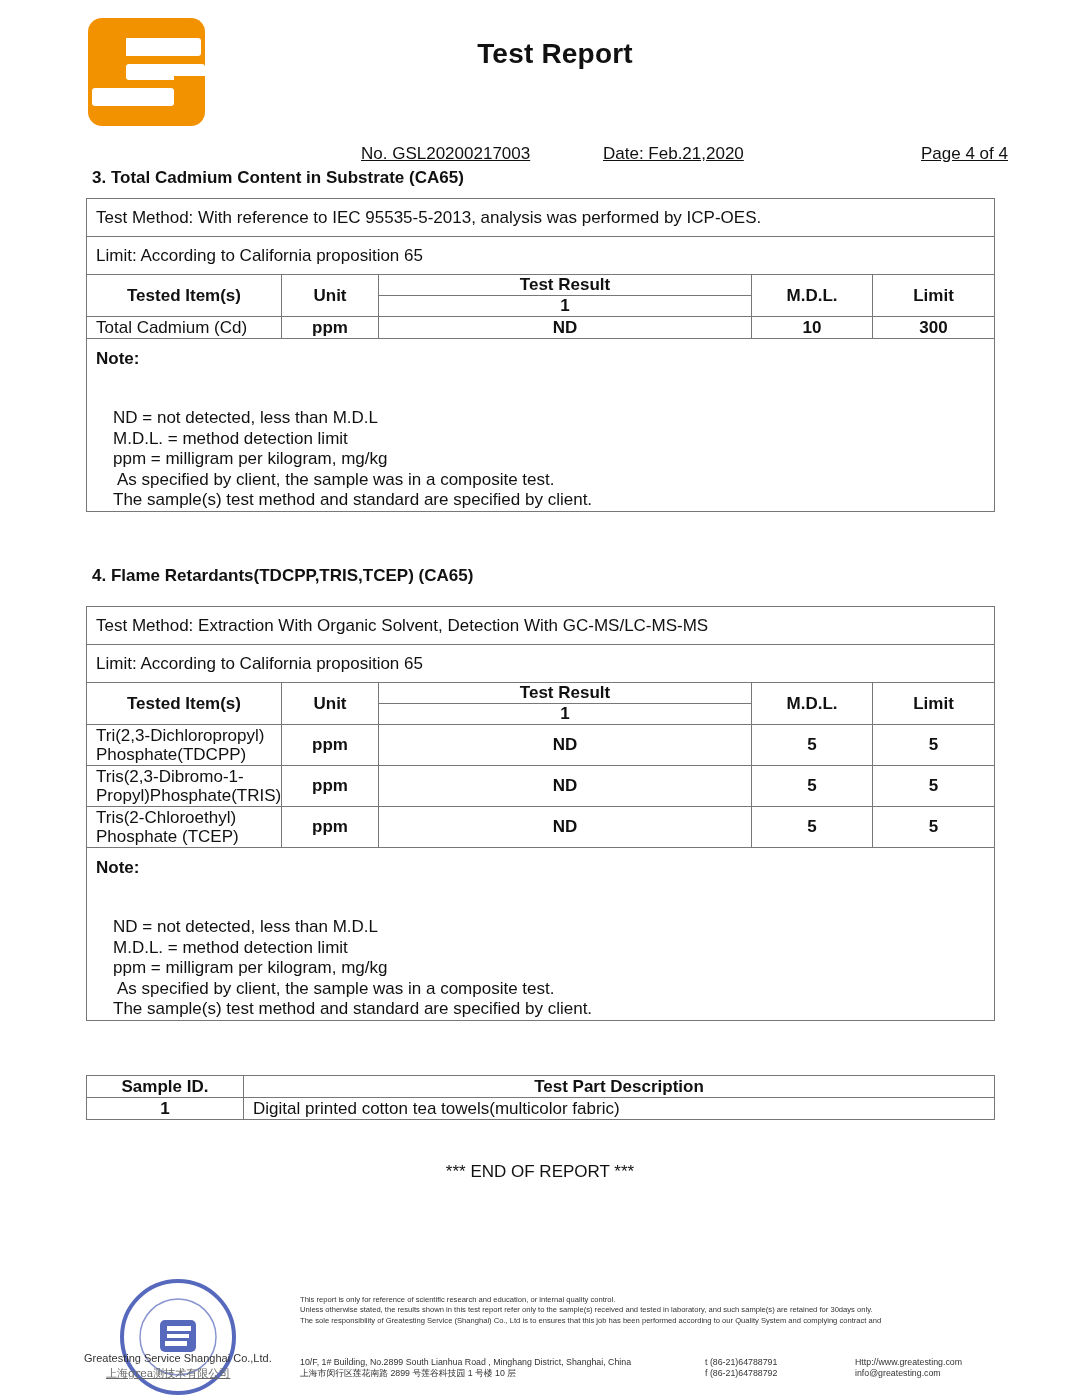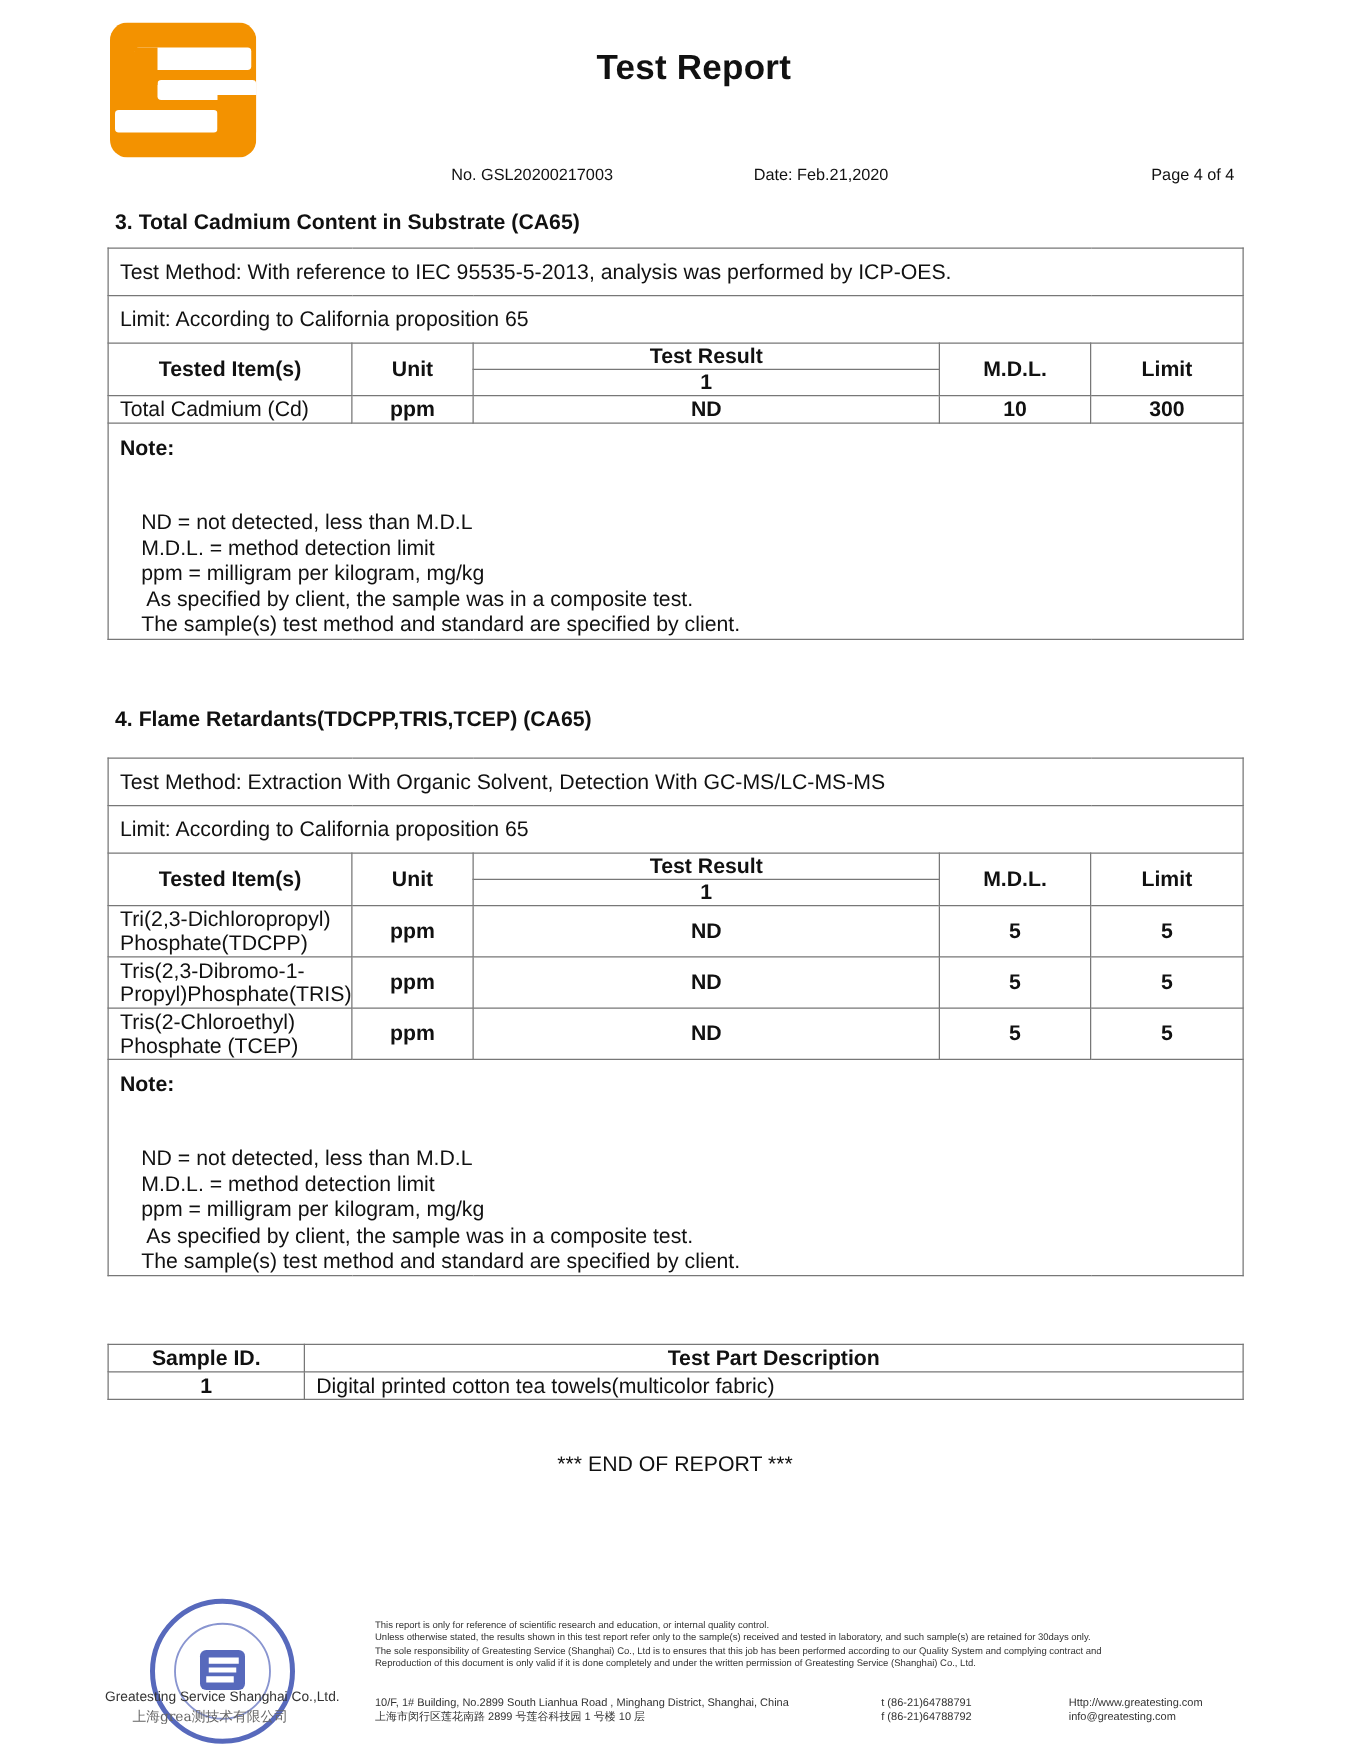--- a/index.html
+++ b/index.html
@@ -6,21 +6,21 @@
   body {
     width: 1082px; height: 1400px; position: relative; overflow: hidden;
     font-family: "Liberation Sans", sans-serif; color: #111;
   }
   .abs { position: absolute; }
 
   
   .logo { left: 88px; top: 18px; width: 117px; height: 108px; }
 
   .title { left: 0; width: 1110px; top: 38px; text-align: center; font-size: 28px; font-weight: bold; letter-spacing: 0.2px; }
-  .meta { top: 132px; font-size: 13px; }
+  .meta { top: 144px; font-size: 17px; text-decoration: underline; }
 
   .section-title { left: 92px; font-size: 17px; font-weight: bold; }
 
   table.rt {
     position: absolute; left: 86px; width: 908px;
     border-collapse: collapse; table-layout: fixed;
     font-size: 17px;
   }
   table.rt td { border: 1.5px solid #777; padding: 0; vertical-align: middle; }
   .full { padding-left: 9px !important; text-align: left; }
@@ -33,21 +33,21 @@
   .note-lines div.indent { padding-left: 4px; }
 
   .sample-tbl { position: absolute; left: 86px; width: 908px; border-collapse: collapse; table-layout: fixed; font-size: 17px; }
   .sample-tbl td { border: 1.5px solid #777; padding: 0; height: 21px; }
 
   .end { left: 0; width: 1080px; top: 1162px; text-align: center; font-size: 17px; }
 
   
   .stamp { left: 118px; top: 1278px; width: 120px; height: 118px; }
   .company-en { left: 84px; top: 1352px; font-size: 11px; color: #333; }
-  .company-cn { left: 106px; top: 1366px; font-size: 11px; color: #666; font-family: "DejaVu Serif", serif; }
+  .company-cn { left: 106px; top: 1366px; font-size: 11px; color: #666; font-family: "DejaVu Serif", serif; text-decoration: underline; }
   .fine { left: 300px; top: 1295px; font-size: 7.6px; line-height: 10.4px; color: #333; width: 690px; }
   .addr { left: 300px; top: 1357px; font-size: 8.8px; color: #333; line-height: 11px; }
   .phone { left: 705px; top: 1357px; font-size: 8.8px; color: #333; line-height: 11px; }
   .web { left: 855px; top: 1357px; font-size: 8.8px; color: #333; line-height: 11px; }
 </style>
 </head>
 <body>
 
 <div class="abs logo">
   <svg width="117" height="108" viewBox="0 0 117 108">
@@ -216,21 +216,20 @@
     <rect x="47" y="63" width="22" height="5" fill="#ffffff"></rect>
   </svg>
 </div>
 <div class="abs company-en">Greatesting Service Shanghai Co.,Ltd.</div>
 <div class="abs company-cn">上海grea测技术有限公司</div>
 
 <div class="abs fine">
   <div>This report is only for reference of scientific research and education, or internal quality control.</div>
   <div>Unless otherwise stated, the results shown in this test report refer only to the sample(s) received and tested in laboratory, and such sample(s) are retained for 30days only.</div>
   <div>The sole responsibility of Greatesting Service (Shanghai) Co., Ltd is to ensures that this job has been performed according to our Quality System and complying contract and</div>
-  <div>Reproduction of this document is only valid if it is done completely and under the written permission of Greatesting Service (Shanghai) Co., Ltd.</div>
 </div>
 <div class="abs addr">
   <div>10/F, 1# Building, No.2899 South Lianhua Road , Minghang District, Shanghai, China</div>
   <div>上海市闵行区莲花南路 2899 号莲谷科技园 1 号楼 10 层</div>
 </div>
 <div class="abs phone">
   <div>t (86-21)64788791</div>
   <div>f (86-21)64788792</div>
 </div>
 <div class="abs web">

